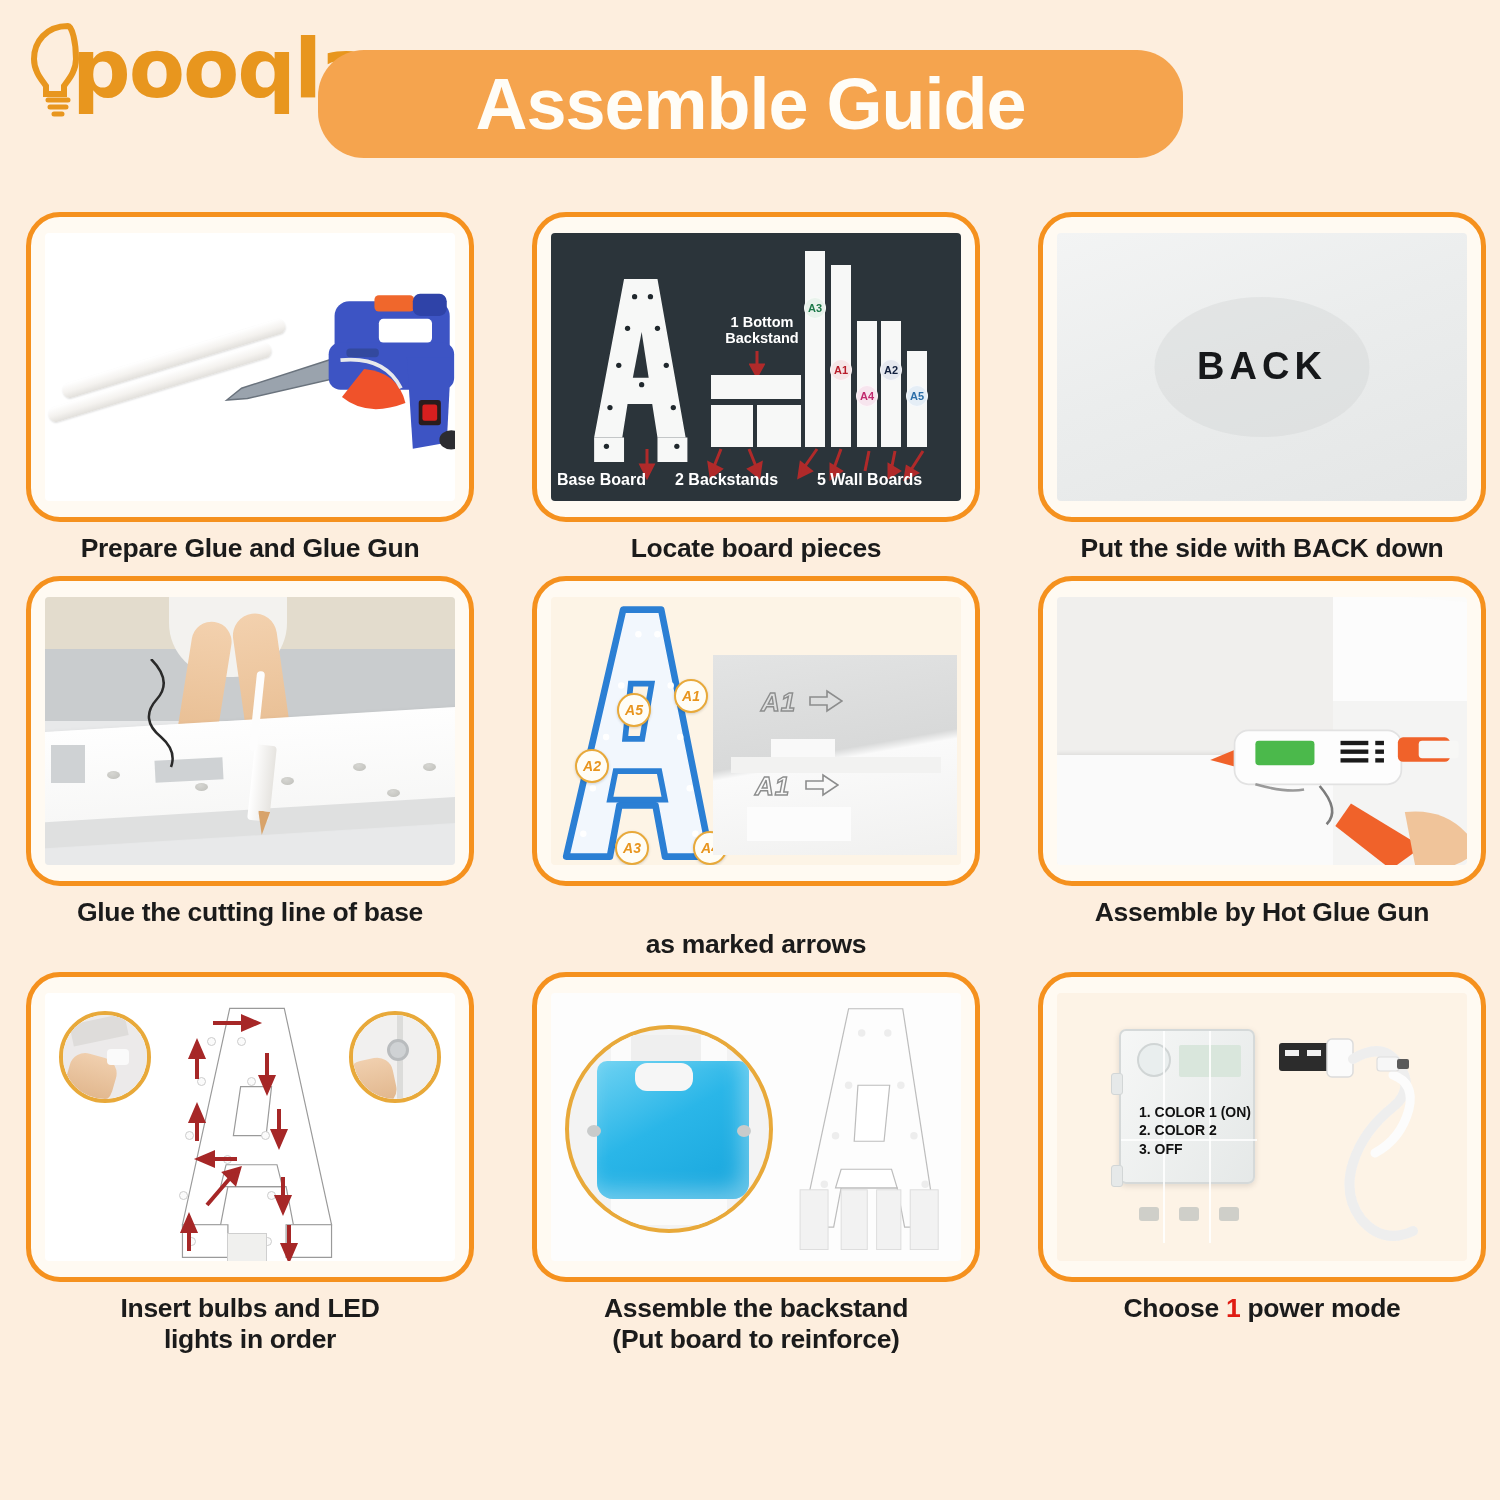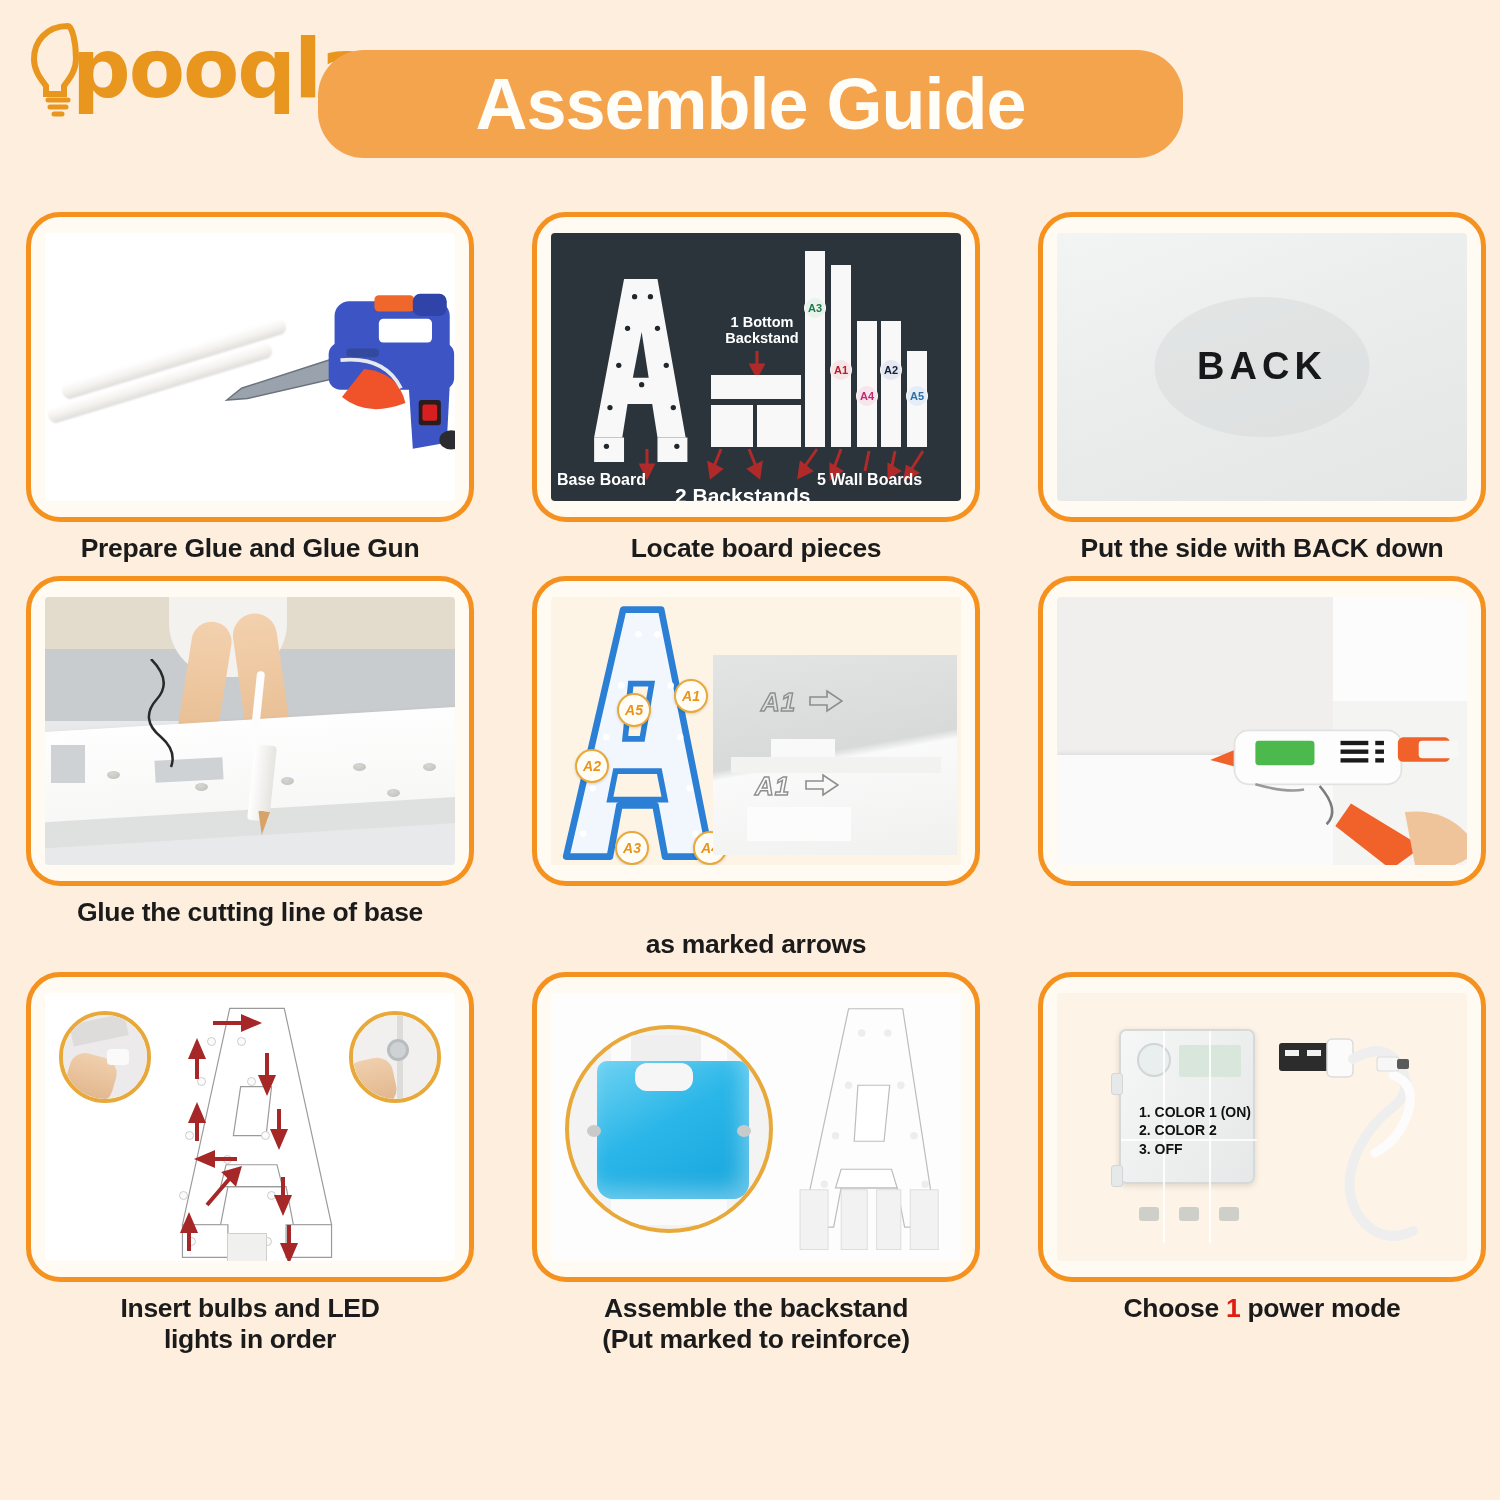--- a/index.html
+++ b/index.html
@@ -277,21 +277,21 @@
                 <path d="M160 2 L152 22 M148 16 L150 30 L160 22 Z"></path>
                 <path d="M188 2 L196 22 M200 16 L198 30 L188 22 Z"></path>
                 <path d="M256 2 L242 22 M240 16 L238 30 L250 24 Z"></path>
                 <path d="M280 2 L272 24 M270 18 L270 31 L280 24 Z"></path>
                 <path d="M308 4 L304 24"></path>
                 <path d="M334 4 L330 24 M328 18 L328 30 L338 24 Z"></path>
                 <path d="M362 4 L348 26 M346 20 L344 32 L356 26 Z"></path>
               </g>
             </svg>
             <div class="p2-lbl" style="left:6px; top:238px; font-size:16px;">Base Board</div>
-            <div class="p2-lbl" style="left:124px; top:251px; font-size:21px;">2 Backstands</div>
+            <div class="p2-lbl" style="left:124px; top:238px; font-size:16px;">2 Backstands</div>
             <div class="p2-lbl" style="left:266px; top:238px; font-size:16px;">5 Wall Boards</div>
           </div>
         </div>
       </div>
       <div class="caption">Locate board pieces</div>
     </div>
 
     <div class="cell">
       <div class="panel">
         <div class="panel-inner">
@@ -415,20 +415,21 @@
               <rect x="222" y="44" width="60" height="28" rx="6" fill="#f0622a"></rect>
               <rect x="246" y="48" width="46" height="20" rx="4" fill="#f7f7f5"></rect>
               <path d="M58 98 q36 10 56 6" fill="none" stroke="#9a9a9a" stroke-width="3"></path>
               <path d="M132 100 q24 28 8 44" fill="none" stroke="#7c7c7c" stroke-width="3"></path>
               <path d="M168 120 L250 170 L214 196 L150 146 Z" fill="#f0622a"></path>
               <path d="M230 130 q56 -6 84 42 q-24 30 -72 20 Z" fill="#f0c49a"></path>
             </svg>
           </div>
         </div>
       </div>
+      <div class="caption">Assemble by Hot Glue Gun</div>
     </div>
 
     <div class="cell">
       <div class="panel">
         <div class="panel-inner">
           <div class="p7">
 
             <svg viewBox="0 0 220 280" style="position:absolute;left:112px;top:0px;width:200px;height:278px;">
               <path d="M80 4 L140 4 L192 242 L150 242 L142 200 L78 200 L70 242 L28 242 Z" fill="#ffffff" stroke="#9a9a9a" stroke-width="1.3"></path>
               <path d="M92 90 L126 90 L120 144 L84 144 Z" fill="#ffffff" stroke="#9a9a9a" stroke-width="1.3"></path>
@@ -518,21 +519,21 @@
                   <circle cx="136" cy="140" r="4"></circle>
                 <circle cx="40" cy="192" r="4"></circle>
                   <circle cx="148" cy="192" r="4"></circle>
               </g>
             </svg>
           </div>
         </div>
       </div>
       <div class="caption">
         <span>Assemble the backstand</span><br>
-        <span>(Put marked to reinforce)</span>
+        <span>(Put board to reinforce)</span>
       </div>
     </div>
 
     <div class="cell">
       <div class="panel">
         <div class="panel-inner">
           <div class="p9">
             <div class="battbox">
               <div style="position:absolute;left:-10px;top:42px;width:12px;height:22px;background:#e6e9e9;border:1px solid #d2d6d6;border-radius:3px;"></div>
               <div style="position:absolute;left:-10px;top:134px;width:12px;height:22px;background:#e6e9e9;border:1px solid #d2d6d6;border-radius:3px;"></div>

